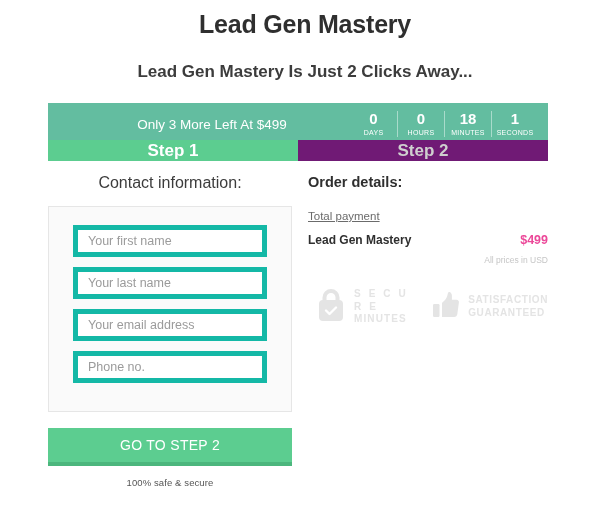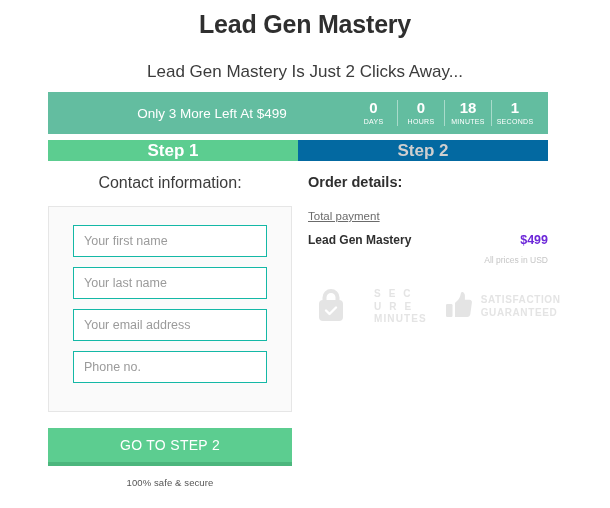--- a/index.html
+++ b/index.html
@@ -21,31 +21,31 @@
     font-size: 25px;
     font-weight: bold;
     color: #2f2f2f;
     letter-spacing: -0.2px;
     padding-top: 10px;
     margin: 0;
   }
   .subheadline {
     text-align: center;
     font-size: 17px;
-    font-weight: normal;
+    font-weight: bold;
     color: #3c3c3c;
     margin: 0;
     padding-top: 23px;
   }
 
   
   .countdown-bar {
     position: absolute;
     left: 48px;
-    top: 92px;
+    top: 103px;
     width: 500px;
     height: 42px;
     background: #63bda0;
     display: flex;
     align-items: center;
   }
   .countdown-text {
     flex: 1;
     text-align: center;
     color: #ffffff;
@@ -91,21 +91,21 @@
   }
   .step {
     height: 21px;
     display: flex;
     align-items: center;
     justify-content: center;
     font-size: 17px;
     font-weight: bold;
   }
   .step-active { width: 250px; background: #5ccd90; color: #ffffff; }
-  .step-inactive { width: 250px; background: #0369a1; color: #cfcfcf; text-align: center; }
+  .step-inactive { width: 250px; background: #701a75; color: #cfcfcf; text-align: center; }
 
   
   .columns { position: absolute; left: 0; top: 168px; width: 610px; }
 
   .col-left {
     position: absolute;
     left: 48px;
     top: 0;
     width: 244px;
   }
@@ -127,21 +127,21 @@
 
   .form-panel {
     background: #fafafa;
     border: 1px solid #e6e6e6;
     padding: 18px 24px 20px 24px;
   }
   .field {
     width: 100%;
     height: 32px;
     background: #ffffff;
-    border: 1px solid #14b8a6;
+    border: 5px solid #14b8a6;
     font-family: "Liberation Sans", sans-serif;
     font-size: 12.5px;
     color: #be185d;
     padding: 0 10px;
     margin-bottom: 10px;
     outline: none;
     display: block;
   }
   .field:last-child { margin-bottom: 8px; }
   .field::placeholder { color: #9b9b9b; }
@@ -184,37 +184,37 @@
     margin-top: 20px;
     display: inline-block;
   }
   .order-row {
     display: flex;
     justify-content: space-between;
     align-items: baseline;
     margin-top: 9px;
   }
   .order-item { font-size: 12px; color: #2f2f2f; font-weight: bold; }
-  .order-price { font-size: 12.5px; color: #6d28d9; font-weight: bold; }
+  .order-price { font-size: 12.5px; color: #ec4899; font-weight: bold; }
   .prices-note {
     text-align: right;
     font-size: 8.5px;
     color: #c6c6c6;
     margin-top: 8px;
   }
 
   
   .badges {
     display: flex;
     align-items: center;
     margin-top: 22px;
     padding-left: 8px;
   }
   .badge { display: flex; align-items: center; }
-  .badge-secure { margin-right: 18px; gap: 20px; }
+  .badge-secure { margin-right: 18px; }
   .badge-icon { flex: none; }
   .badge-text { margin-left: 8px; line-height: 1.28; }
   .badge-line1 {
     font-size: 10px;
     color: #e4e4e4;
     letter-spacing: 2.6px;
     font-weight: bold;
   }
   .badge-line2 {
     font-size: 10px;

